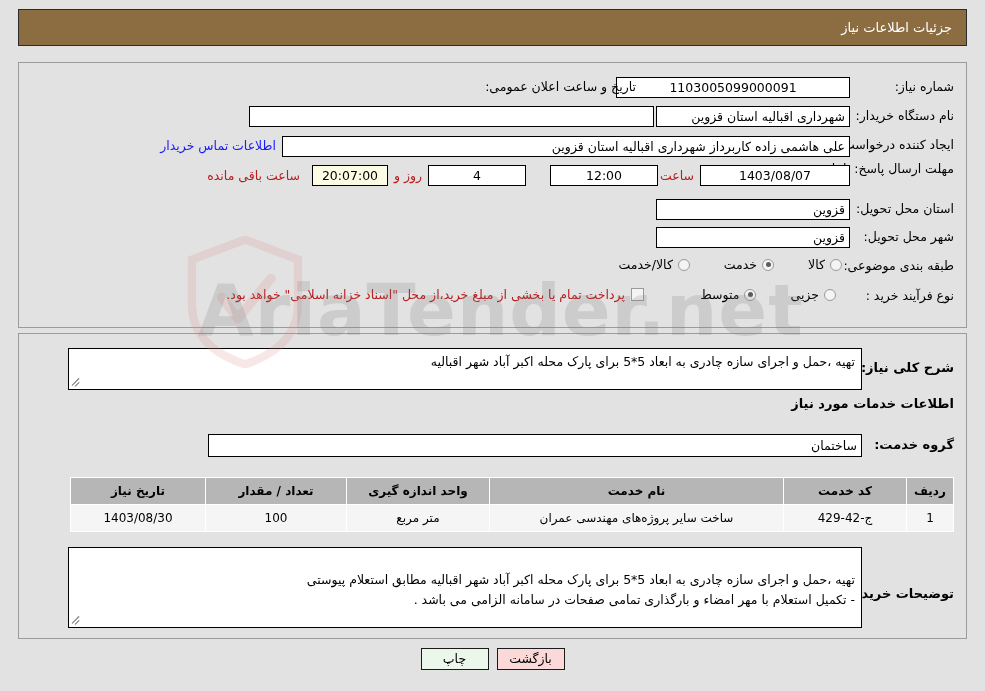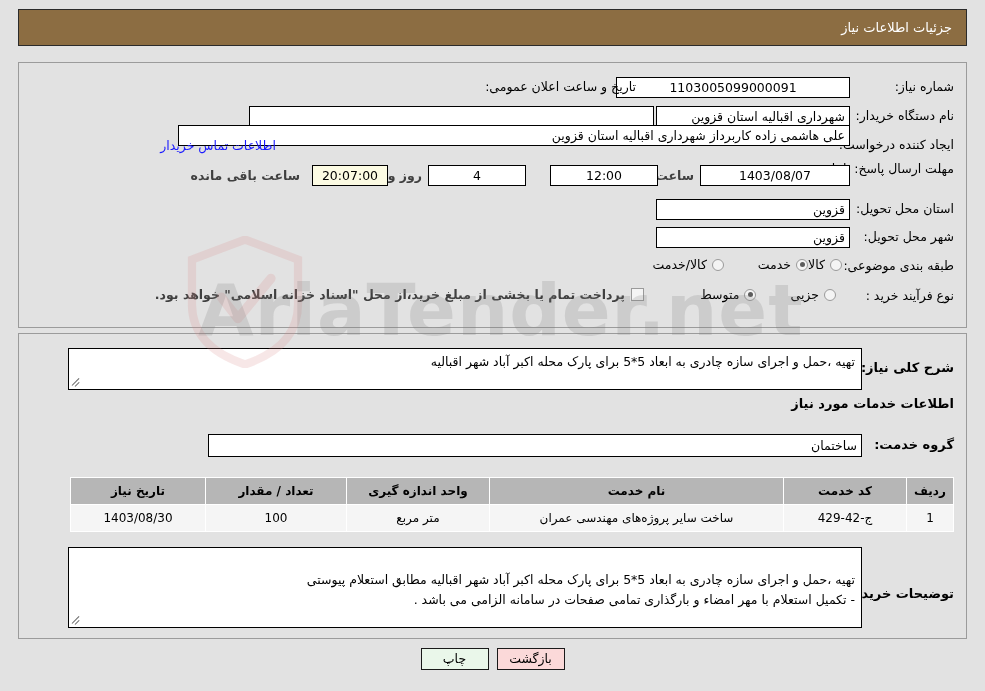--- a/index.html
+++ b/index.html
@@ -80,23 +80,22 @@
     white-space: nowrap;
     direction: rtl;
   }
   .fbox.center { text-align: center; }
   .fbox.right  { text-align: right; }
   .fbox.cream  { background: #fcfbe3; }
   .fbox.empty  { }
 
   .plain {
     font-size: 12.5px;
-    color: #404040;
-    white-space: nowrap;
-    font-weight: bold;
+    color: #b91c1c;
+    white-space: nowrap;
   }
   .link {
     font-size: 12.5px;
     color: #1a1aff;
     white-space: nowrap;
     cursor: pointer;
   }
 
   
   .radio-group { display: flex; align-items: center; gap: 0; direction: rtl; }
@@ -286,21 +285,21 @@
 
   <div class="frow" style="right:12px; top:45px;">
     <span class="flabel">نام دستگاه خریدار:</span>
   </div>
   <div class="fbox right" style="position:absolute; right:116px; top:43px; width:194px;">شهرداری اقبالیه استان قزوین</div>
   <div class="fbox right empty" style="position:absolute; right:312px; top:43px; width:405px;"></div>
 
   <div class="frow" style="right:12px; top:74px;">
     <span class="flabel">ایجاد کننده درخواست:</span>
   </div>
-  <div class="fbox right" style="position:absolute; right:116px; top:62px; width:672px;">علی هاشمی زاده کاربرداز شهرداری اقبالیه استان قزوین</div>
+  <div class="fbox right" style="position:absolute; right:116px; top:73px; width:568px;">علی هاشمی زاده کاربرداز شهرداری اقبالیه استان قزوین</div>
   <a class="link" style="position:absolute; right:690px; top:75px;">اطلاعات تماس خریدار</a>
 
   <div class="frow two-line" style="right:12px; top:98px; width:92px; display:block; text-align:left;">
     <span class="flabel two-line">مهلت ارسال پاسخ: تا تاریخ:</span>
   </div>
   <div class="fbox center" style="position:absolute; right:116px; top:102px; width:150px;">1403/08/07</div>
   <span class="plain" style="position:absolute; right:272px; top:105px;">ساعت</span>
   <div class="fbox center" style="position:absolute; right:308px; top:102px; width:108px;">12:00</div>
   <div class="fbox center" style="position:absolute; right:440px; top:102px; width:98px;">4</div>
   <span class="plain" style="position:absolute; right:544px; top:105px;">روز و</span>
@@ -314,21 +313,21 @@
 
   <div class="frow" style="right:12px; top:166px;">
     <span class="flabel">شهر محل تحویل:</span>
   </div>
   <div class="fbox right" style="position:absolute; right:116px; top:164px; width:194px;">قزوین</div>
 
   <div class="frow" style="right:12px; top:195px;">
     <span class="flabel">طبقه بندی موضوعی:</span>
   </div>
   <div class="radio-group" style="position:absolute; right:124px; top:194px;">
-    <div class="radio-item" style="">
+    <div class="radio-item" style="margin-left:34px;">
       <span class="radio" id="cat-0"></span>
       <span class="radio-label">کالا</span>
     </div>
     <div class="radio-item" style="margin-left:34px;">
       <span class="radio on" id="cat-1"></span>
       <span class="radio-label">خدمت</span>
     </div>
     <div class="radio-item">
       <span class="radio" id="cat-2"></span>
       <span class="radio-label">کالا/خدمت</span>

